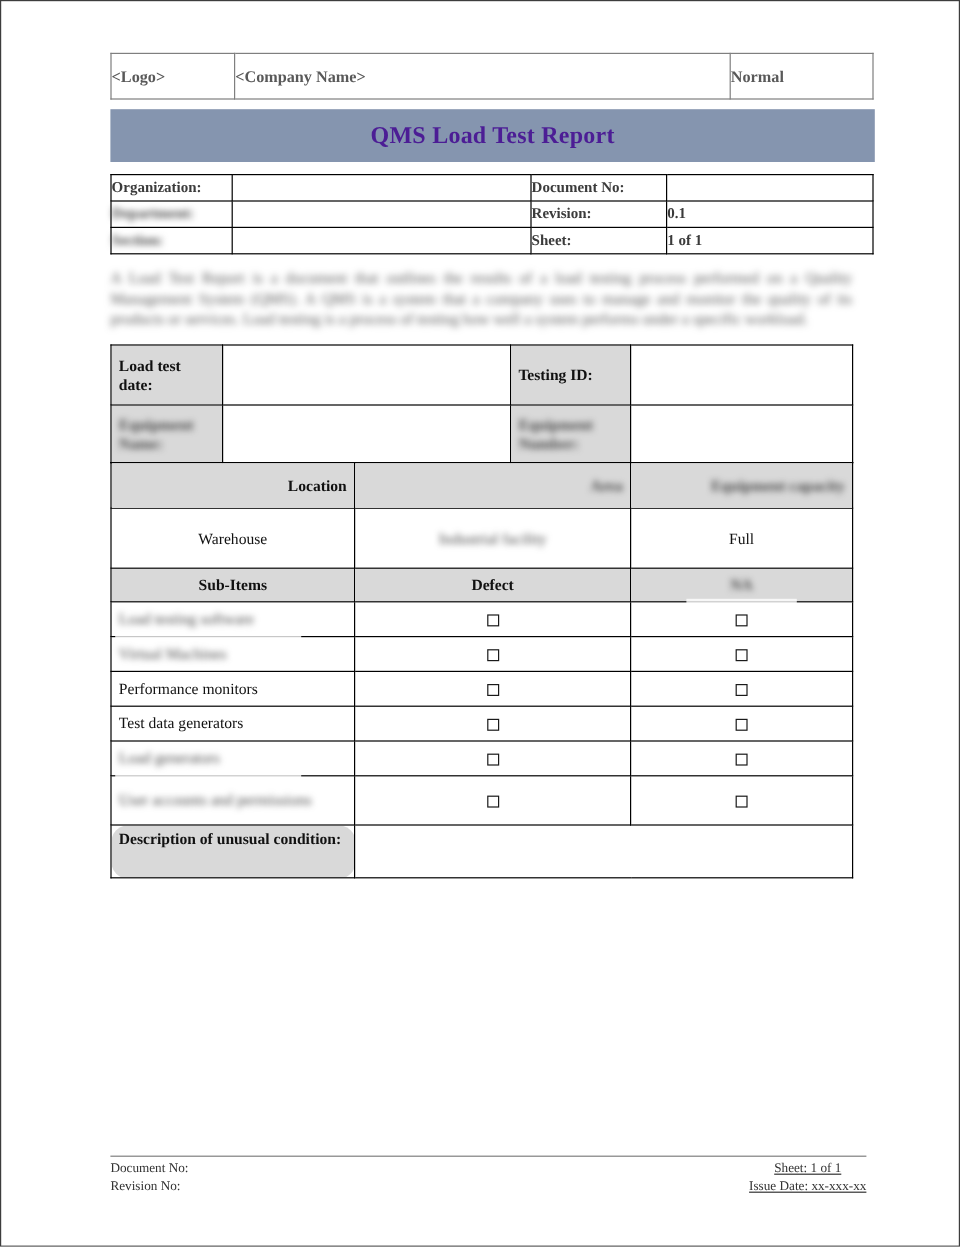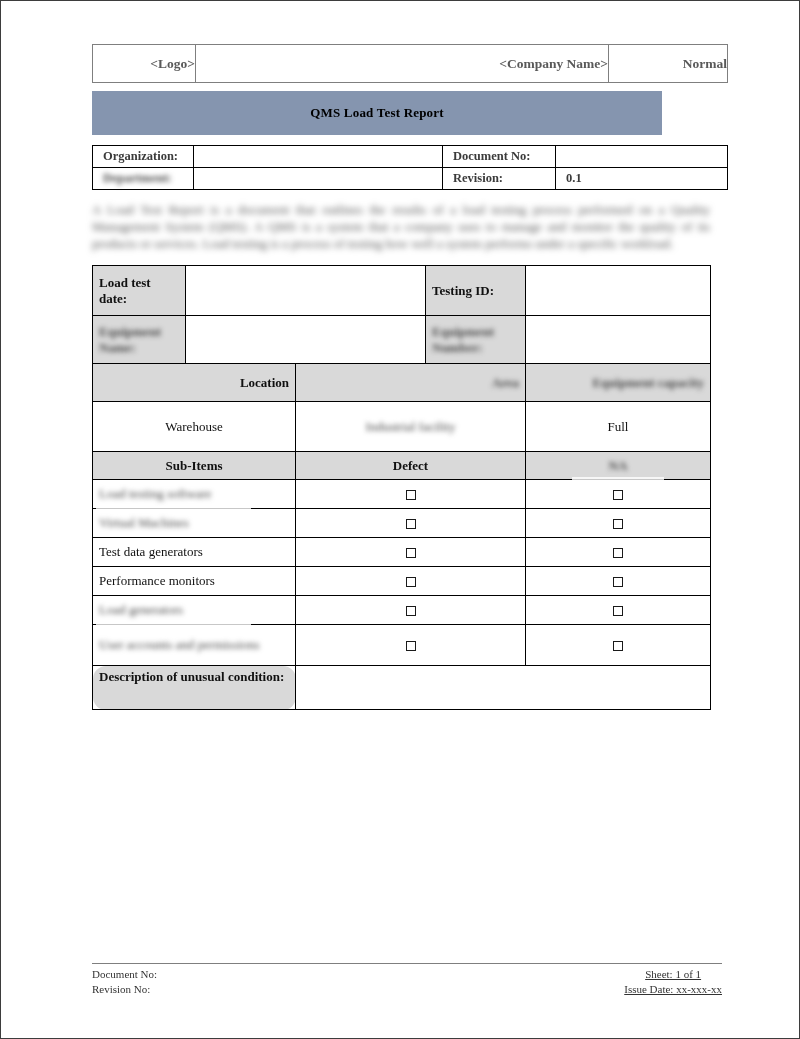--- a/index.html
+++ b/index.html
@@ -8,36 +8,36 @@
   .doc {
     width:800px; height:1039px; background:#ffffff;
     border:1px solid #3d3d3d; position:relative; overflow:hidden;
   }
   .content { padding:43px 0 0 91px; }
 
   
   table { border-collapse:collapse; }
   .header-table { width:635px; table-layout:fixed; }
   .header-table td {
-    border:1px solid #7f7f7f; height:38px; text-align:right;
+    border:1px solid #7f7f7f; height:38px; text-align:left;
     font-weight:bold; font-size:13.5px; color:#595959; vertical-align:middle;
   }
 
   
   .title-bar {
-    width:570px; height:44px; margin-top:8px; background:#8595AF;
-    color:#000000; font-weight:bold; font-size:13px; text-align:center;
+    width:637px; height:44px; margin-top:8px; background:#8595AF;
+    color:#4c1d95; font-weight:bold; font-size:20px; text-align:center;
     line-height:44px; letter-spacing:0.2px;
   }
 
   
   .info-table { width:635px; margin-top:10px; table-layout:fixed; }
   .info-table td {
     border:1px solid #000; height:22px; font-size:12.5px; color:#3b3b3b;
-    padding:0 10px; vertical-align:middle;margin-top:44px;
+    padding:0 0; vertical-align:middle;margin-top:44px;
   }
   .info-table td.lbl { font-weight:bold; }
   .info-table td.val { font-weight:bold; }
 
   
   .intro-heading { margin-top:31px; font-size:16.5px; font-weight:bold; color:#111; }
   .intro-para {
     margin-top:11px; width:618px; font-size:13px; line-height:17px;
     color:#555; text-align:justify;
   }
@@ -124,20 +124,26 @@
         <td></td>
         <td class="lbl">Document No:</td>
         <td></td>
       </tr>
       <tr>
         <td class="lbl"><span class="blur">Department:</span></td>
         <td></td>
         <td class="lbl">Revision:</td>
         <td class="val">0.1</td>
       </tr>
+      <tr>
+        <td class="lbl"><span class="blur">Section:</span></td>
+        <td></td>
+        <td class="lbl">Sheet:</td>
+        <td class="val">1 of 1</td>
+      </tr>
     </tbody>
       </table>
 
     <div class="intro-para blur-strong">A Load Test Report is a document that outlines the results of a load testing process performed on a Quality Management System (QMS). A QMS is a system that a company uses to manage and monitor the quality of its products or services. Load testing is a process of testing how well a system performs under a specific workload.</div>
 
     <table class="form-a">
       <colgroup>
           <col style="width:93px">
           <col style="width:240px">
           <col style="width:100px">
@@ -186,26 +192,26 @@
         <td class="smudge"><span class="blur">Load testing software</span></td>
         <td class="ctr"><span class="cb"></span></td>
         <td class="ctr"><span class="cb"></span></td>
       </tr>
       <tr class="item">
         <td><span class="blur">Virtual Machines</span></td>
         <td class="ctr"><span class="cb"></span></td>
         <td class="ctr"><span class="cb"></span></td>
       </tr>
       <tr class="item">
+        <td>Performance monitors</td>
+        <td class="ctr"><span class="cb"></span></td>
+        <td class="ctr"><span class="cb"></span></td>
+      </tr>
+      <tr class="item">
         <td>Test data generators</td>
-        <td class="ctr"><span class="cb"></span></td>
-        <td class="ctr"><span class="cb"></span></td>
-      </tr>
-      <tr class="item">
-        <td>Performance monitors</td>
         <td class="ctr"><span class="cb"></span></td>
         <td class="ctr"><span class="cb"></span></td>
       </tr>
       <tr class="item">
         <td class="smudge"><span class="blur">Load generators</span></td>
         <td class="ctr"><span class="cb"></span></td>
         <td class="ctr"><span class="cb"></span></td>
       </tr>
       <tr class="item-tall">
         <td><span class="blur">User accounts and permissions</span></td>

